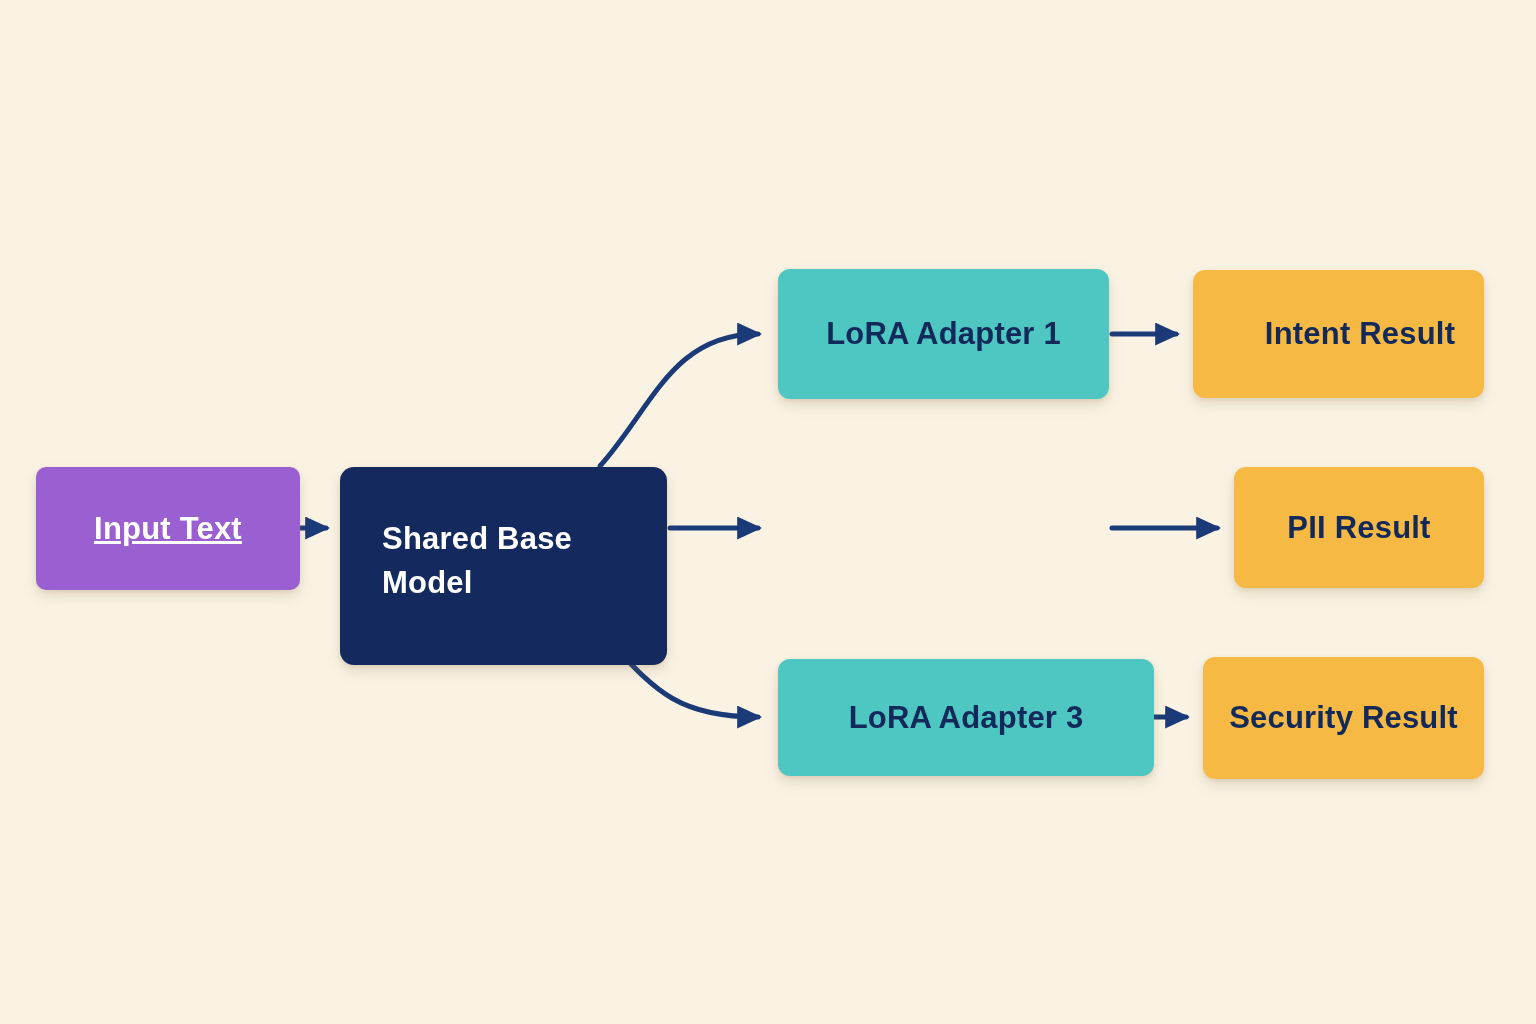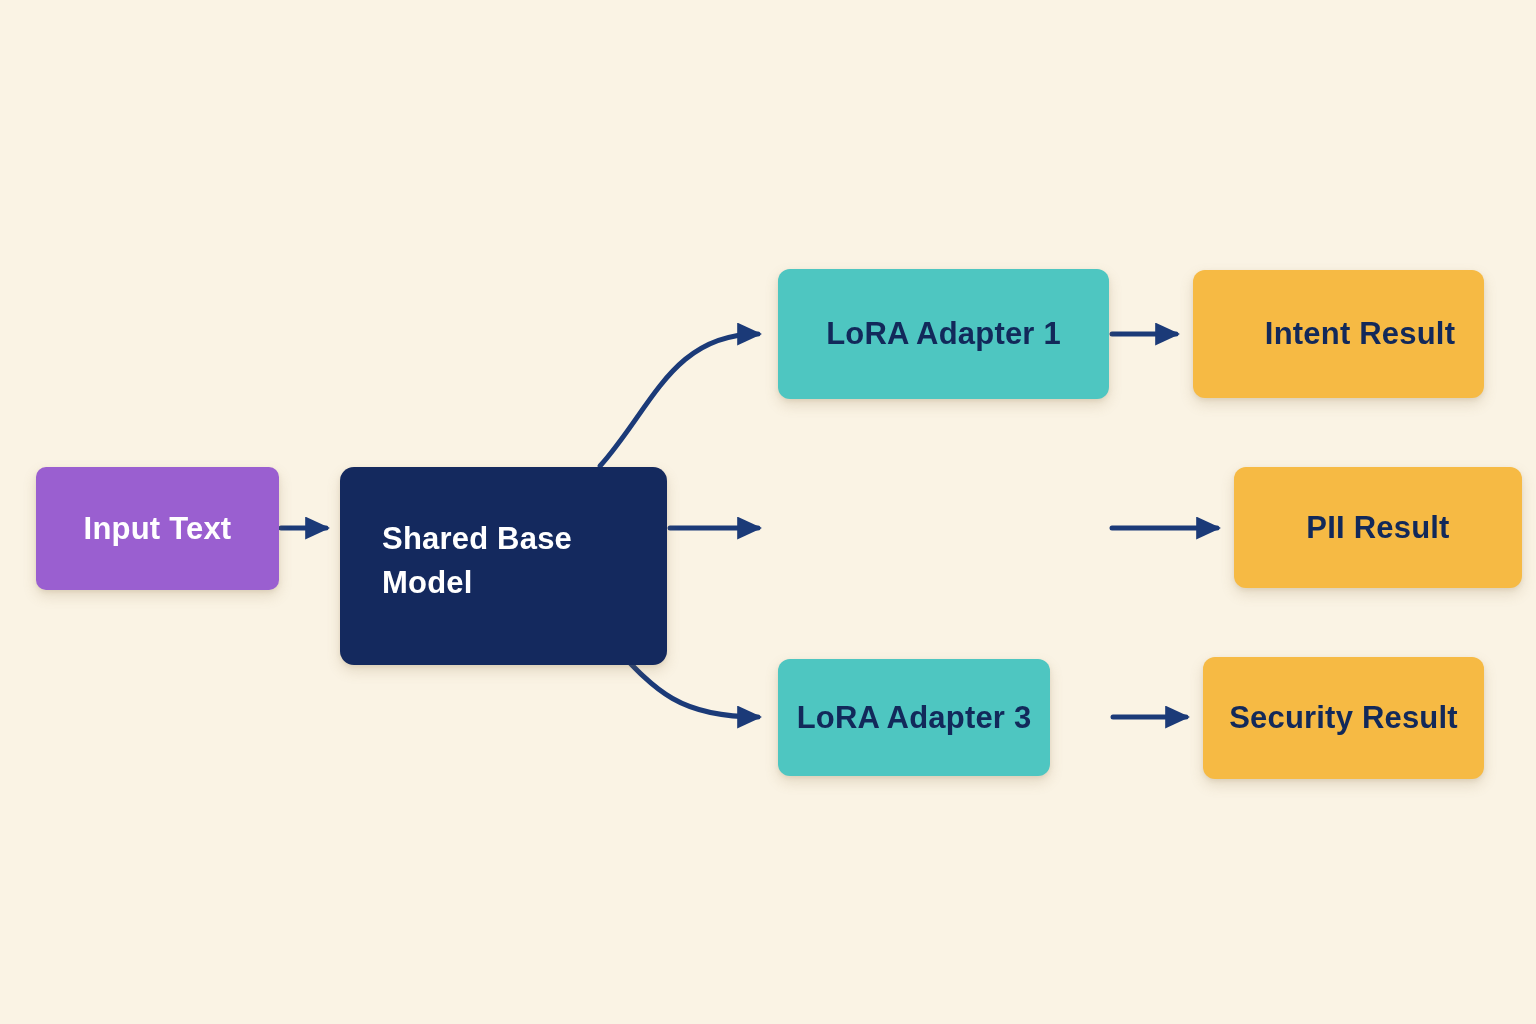--- a/index.html
+++ b/index.html
@@ -40,36 +40,37 @@
     justify-content: center;
     box-sizing: border-box;
     border-radius: 12px;
     box-shadow: 0 6px 14px rgba(140, 115, 70, 0.20), 0 2px 4px rgba(140, 115, 70, 0.12);
     font-weight: 700;
     font-size: 31px;
     letter-spacing: 0.2px;
     text-align: center;
   }
   .node-input {
-    left: 36px; top: 467px; width: 243px; height: 123px;
+    left: 36px; top: 467px; width: 264px; height: 123px;
     border-radius: 10px;
+    text-decoration: underline;
   }
   .node-base {
     left: 340px; top: 467px; width: 327px; height: 198px;
     border-radius: 14px;
     justify-content: flex-start;
     text-align: left;
     padding: 0 40px 10px 42px;
     line-height: 1.42;
   }
   .node-adapter1 { left: 778px;  top: 269px; width: 331px; height: 130px; }
   .node-adapter2 { left: 778px;  top: 470px; width: 331px; height: 118px; }
-  .node-adapter3 { left: 778px;  top: 659px; width: 272px; height: 117px; }
+  .node-adapter3 { left: 778px;  top: 659px; width: 376px; height: 117px; }
   .node-intent   { left: 1193px; top: 270px; width: 291px; height: 128px; padding-left: 43px; }
-  .node-pii      { left: 1234px; top: 467px; width: 288px; height: 121px; }
+  .node-pii      { left: 1234px; top: 467px; width: 250px; height: 121px; }
   .node-security { left: 1203px; top: 657px; width: 281px; height: 122px; }
 </style>
 </head>
 <body>
 
 <div class="canvas">
 
   <svg class="edges" viewBox="0 0 1536 1024" xmlns="http://www.w3.org/2000/svg">
     <defs>
       <marker id="arrow" viewBox="0 0 12 11" refX="10" refY="5.5" markerWidth="25" markerHeight="23" markerUnits="userSpaceOnUse" orient="auto">

